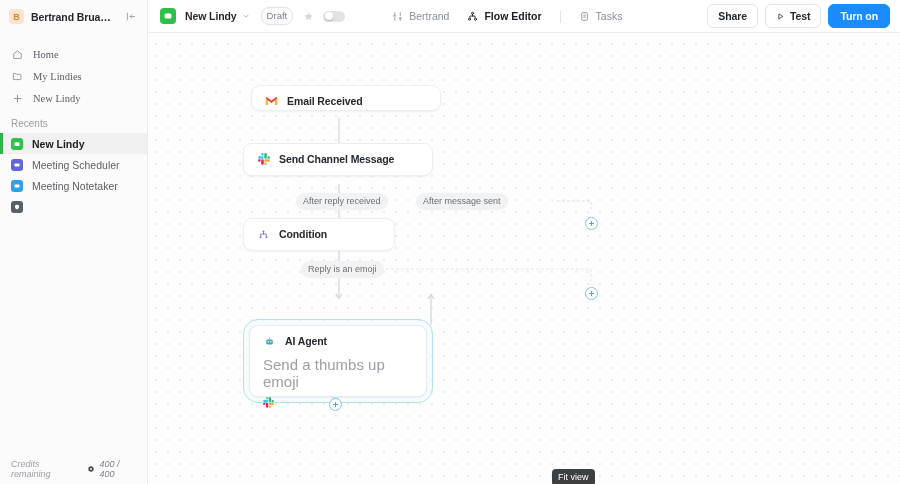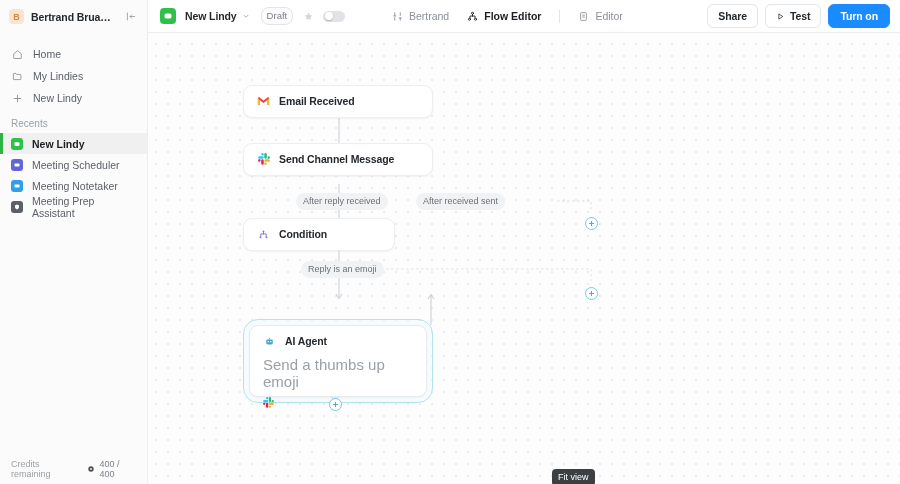--- a/index.html
+++ b/index.html
@@ -34,21 +34,21 @@
   .ws-name {
     font-size: 10.5px; font-weight: bold; color: #24292e;
     white-space: nowrap; overflow: hidden; text-overflow: ellipsis;
     flex: 1 1 auto; letter-spacing: -.1px;
   }
   .collapse-btn {
     width: 15px; height: 15px; flex: 0 0 auto;
     display: flex; align-items: center; justify-content: center;
     color: #9aa0a6;
   }
-  .sb-nav { padding: 10px 0 0 0; }
+  .sb-nav { padding: 10px 0 0 0; font-family: Liberation Serif, serif; }
   .sb-item {
     height: 22px; display: flex; align-items: center;
     gap: 9px; padding: 0 10px 0 11px;
     font-size: 10.5px; color: #5c6168;
     margin-bottom: 0px;
   }
   .sb-item .ic {
     width: 13px; height: 13px; flex: 0 0 auto;
     display: flex; align-items: center; justify-content: center;
     color: #8a9099;
@@ -69,21 +69,21 @@
   }
   .app-ic {
     width: 12px; height: 12px; border-radius: 3px; flex: 0 0 auto;
     display: flex; align-items: center; justify-content: center;
   }
   .app-ic svg { width: 8px; height: 8px; }
   .sb-foot {
     margin-top: auto; height: 30px;
     display: flex; align-items: center;
     padding: 0 10px 0 11px; gap: 6px;
-    font-size: 9px; color: #9aa0a6;
+    font-size: 9px; color: #9aa0a6; font-style: italic;
   }
   .credits-val { display: flex; align-items: center; gap: 4px; margin-left: auto; color: #7c828a; }
 
   
   #main { flex: 1 1 auto; display: flex; flex-direction: column; position: relative; }
   #topbar {
     height: 33px; flex: 0 0 33px;
     border-bottom: 1px solid #ececec;
     background: #fff;
     display: flex; align-items: center;
@@ -258,21 +258,20 @@
             </svg>
         </span>
         <span>Meeting Notetaker</span>
       </div>
       <div class="rec-item">
         <span class="app-ic" style="background:#5b5f66">
           <svg viewBox="0 0 16 16" fill="#fff">
               <path d="M8 3.2l4 1.6v3.4c0 2.3-1.8 3.8-4 4.6-2.2-.8-4-2.3-4-4.6V4.8z"></path>
             </svg>
         </span>
-        <span>Meeting Prep Assistant</span>
       </div>
     </div>
 
     <div class="sb-foot">
       <span>Credits remaining</span>
       <span class="credits-val">
         <svg width="8" height="8" viewBox="0 0 16 16" fill="#4a4f55">
           <circle cx="8" cy="8" r="5.4"></circle>
             <circle cx="8" cy="8" r="1.8" fill="#fbfbfb"></circle>
         </svg>
@@ -324,21 +323,21 @@
           <span>Flow Editor</span>
         </div>
         <div class="tb-divider"></div>
         <div class="tb-tab">
           <span class="ic">
             <svg width="11" height="11" viewBox="0 0 16 16" fill="none" stroke="#8a9099" stroke-width="1.25" stroke-linejoin="round">
               <rect x="3.8" y="2.4" width="8.4" height="11.2" rx="1.4"></rect>
                 <path d="M6 6h4M6 8.8h4"></path>
             </svg>
           </span>
-          <span>Editor</span>
+          <span>Tasks</span>
         </div>
       </div>
 
       <div class="tb-right">
         <button class="btn">Share</button>
         <button class="btn">
           <span style="display:flex">
             <svg width="9" height="9" viewBox="0 0 16 16" fill="none" stroke="#24292e" stroke-width="1.35" stroke-linejoin="round">
                 <path d="M5 3.4l7 4.6-7 4.6z"></path>
               </svg>
@@ -371,21 +370,21 @@
 
         <path d="M228,236 L443,236 L443,248" stroke="#e0e3e6" stroke-width="1" stroke-dasharray="2.5 2.5" fill="none"></path>
 
         <path d="M283,292 L283,262" stroke="#ccd1d6" stroke-width="1.1" fill="none"></path>
         <path d="M280,266 L283,261.5 L286,266" stroke="#ccd1d6" stroke-width="1.1" fill="none"></path>
 
         <path d="M187,334 L187,368" stroke="#ccd1d6" stroke-width="1.1" fill="none"></path>
         <path d="M184,364 L187,368.5 L190,364" stroke="#ccd1d6" stroke-width="1.1" fill="none"></path>
       </svg>
 
-      <div class="node" style="left:95px; top:52px; width:190px; height:33px;">
+      <div class="node" style="left:103px; top:52px; width:190px; height:26px;">
         <div class="node-row">
           <span class="node-ic">
             <svg width="13" height="11" viewBox="0 0 24 20">
               <path d="M1.6 3.2v13.2h3.6V7.9L12 12.9l6.8-5V16.4h3.6V3.2l-1.9-1.4L12 8.2 3.5 1.8z" fill="#e8453c"></path>
               <path d="M1.6 3.2v13.2h3.6V7.9L1.6 3.2z" fill="#f5bb41"></path>
               <path d="M22.4 3.2v13.2h-3.6V7.9l3.6-4.7z" fill="#f5bb41"></path>
             </svg>
           </span>
           <span class="node-title">Email Received</span>
         </div>
@@ -399,21 +398,21 @@
               <path d="M8.9 5.1a2.5 2.5 0 1 1 2.5-2.5v2.5zM8.9 6.4a2.5 2.5 0 0 1 0 5H2.7a2.5 2.5 0 1 1 0-5z" fill="#36c5f0"></path>
               <path d="M18.9 8.9a2.5 2.5 0 1 1 2.5 2.5h-2.5zM17.6 8.9a2.5 2.5 0 0 1-5 0V2.7a2.5 2.5 0 1 1 5 0z" fill="#2eb67d"></path>
               <path d="M15.1 18.9a2.5 2.5 0 1 1-2.5 2.5v-2.5zM15.1 17.6a2.5 2.5 0 0 1 0-5h6.2a2.5 2.5 0 1 1 0 5z" fill="#ecb22e"></path>
             </svg>
           </span>
           <span class="node-title">Send Channel Message</span>
         </div>
       </div>
 
       <div class="edge-label" style="left:148px; top:160px;">After reply received</div>
-      <div class="edge-label" style="left:268px; top:160px;">After received sent</div>
+      <div class="edge-label" style="left:268px; top:160px;">After message sent</div>
 
       <div class="node" style="left:95px; top:185px; width:152px; height:33px;">
         <div class="node-row">
           <span class="node-ic">
             <svg width="11" height="11" viewBox="0 0 16 16" fill="none" stroke="#7b72d6" stroke-width="1.3" stroke-linecap="round">
               <circle cx="8" cy="3.4" r="1.4" fill="#7b72d6" stroke="none"></circle>
               <circle cx="3.7" cy="12.1" r="1.4" fill="#7b72d6" stroke="none"></circle>
               <circle cx="12.3" cy="12.1" r="1.4" fill="#7b72d6" stroke="none"></circle>
               <path d="M8 4.9v2.3M8 7.2H4.1v3.4M8 7.2h3.9v3.4"></path>
             </svg>

